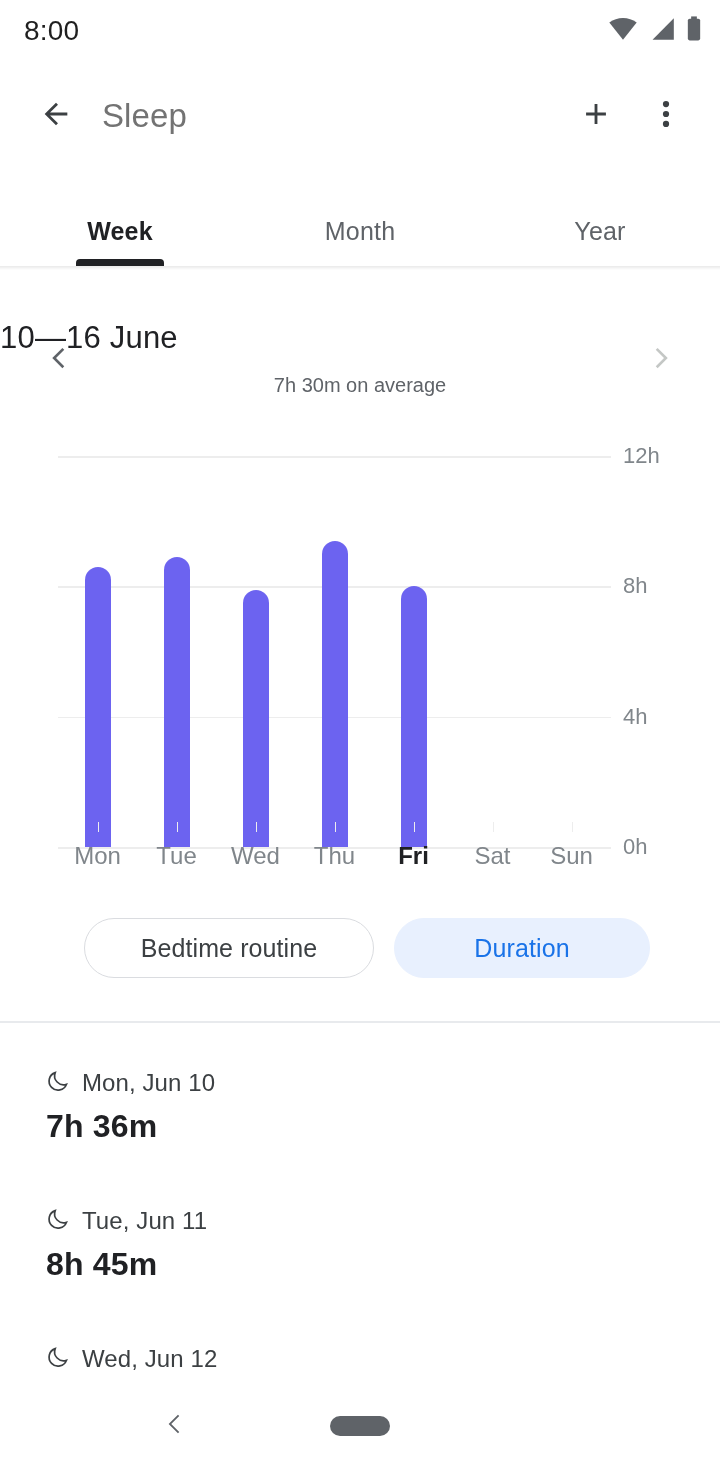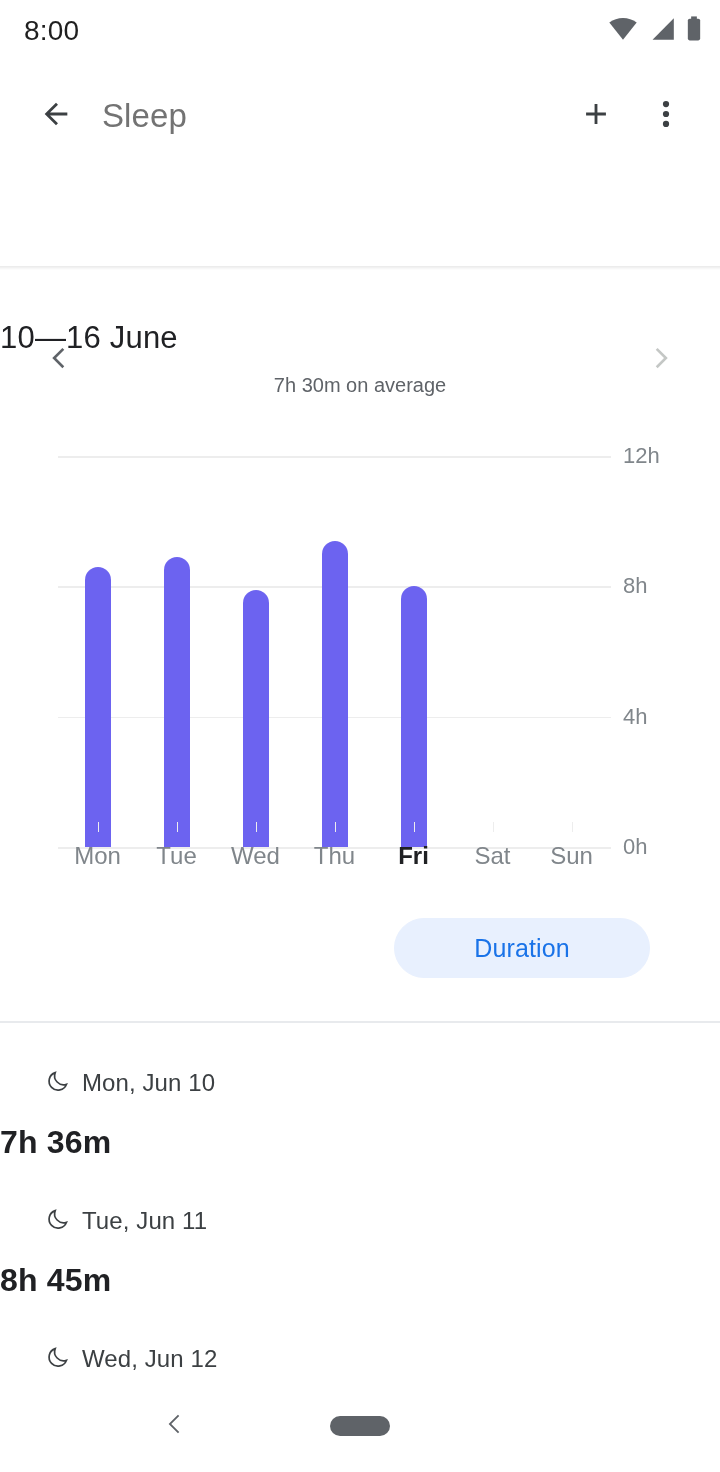--- a/index.html
+++ b/index.html
@@ -92,21 +92,21 @@
   .chip-filled { left: 394px; width: 256px; background: #e8f0fe; color: #1a73e8; border: 1.5px solid #e8f0fe; }
 
   
   .section-divider { position: absolute; top: 1021px; left: 0; width: 720px; height: 1.5px; background: #e8eaed; }
 
   
   .list { position: absolute; top: 1040px; left: 0; width: 720px; height: 350px; }
   .list-item { position: absolute; left: 0; width: 720px; height: 120px; }
   .li-head { display: flex; align-items: center; gap: 12px; padding-left: 46px; height: 42px; text-align: center; }
   .li-date { font-size: 24px; color: #3c4043; letter-spacing: .1px; }
-  .li-value { font-size: 32px; color: #202124; font-weight: 700; margin-top: 20px; letter-spacing: .2px; }
+  .li-value { padding-left: 46px; font-size: 32px; color: #202124; font-weight: 700; margin-top: 4px; letter-spacing: .2px; }
 
   
   .nav-bar { position: absolute; bottom: 0; left: 0; width: 720px; height: 92px; background: #fff; }
   .nav-back { position: absolute; left: 148px; top: 18px; width: 56px; height: 56px; display:flex; align-items:center; justify-content:center; }
   .nav-home { position: absolute; left: 330px; top: 36px; width: 60px; height: 20px; background: #5f6368; border-radius: 10px; }
 </style>
 </head>
 <body>
 
 <div id="app">
@@ -155,20 +155,31 @@
           <svg width="26" height="34" viewBox="0 0 8 24">
             <circle cx="4" cy="5" r="2.2" fill="#3c4043"></circle>
             <circle cx="4" cy="12" r="2.2" fill="#3c4043"></circle>
             <circle cx="4" cy="19" r="2.2" fill="#3c4043"></circle>
           </svg>
         </span>
       </div>
     </div>
   </div>
 
+  <div class="tabs">
+    <div class="tab active">
+      <span>Week</span>
+    </div>
+    <div class="tab">
+      <span>Month</span>
+    </div>
+    <div class="tab">
+      <span>Year</span>
+    </div>
+  </div>
   <div class="tabs-shadow"></div>
 
   <div class="range-header">
     <div class="range-prev">
       <span>
         <svg width="30" height="30" viewBox="0 0 24 24">
           <path d="M15.4 5.4 8.8 12l6.6 6.6-1.5 1.5L5.8 12l8.1-8.1z" fill="#5f6368"></path>
         </svg>
       </span>
     </div>
@@ -213,20 +224,23 @@
         <div class="xtick" style="left: 413.5px;"></div>
         <div class="xlabel today" style="left: 413.5px;">Fri</div>
         <div class="xtick" style="left: 492.5px;"></div>
         <div class="xlabel" style="left: 492.5px;">Sat</div>
         <div class="xtick" style="left: 571.5px;"></div>
         <div class="xlabel" style="left: 571.5px;">Sun</div>
       </div>
   </div>
 
   <div class="chips">
+    <div class="chip chip-outline">
+      <span>Bedtime routine</span>
+    </div>
     <div class="chip chip-filled">
       <span>Duration</span>
     </div>
   </div>
 
   <div class="section-divider"></div>
 
   <div class="list">
 
     <div class="list-item" style="top:22px;">

